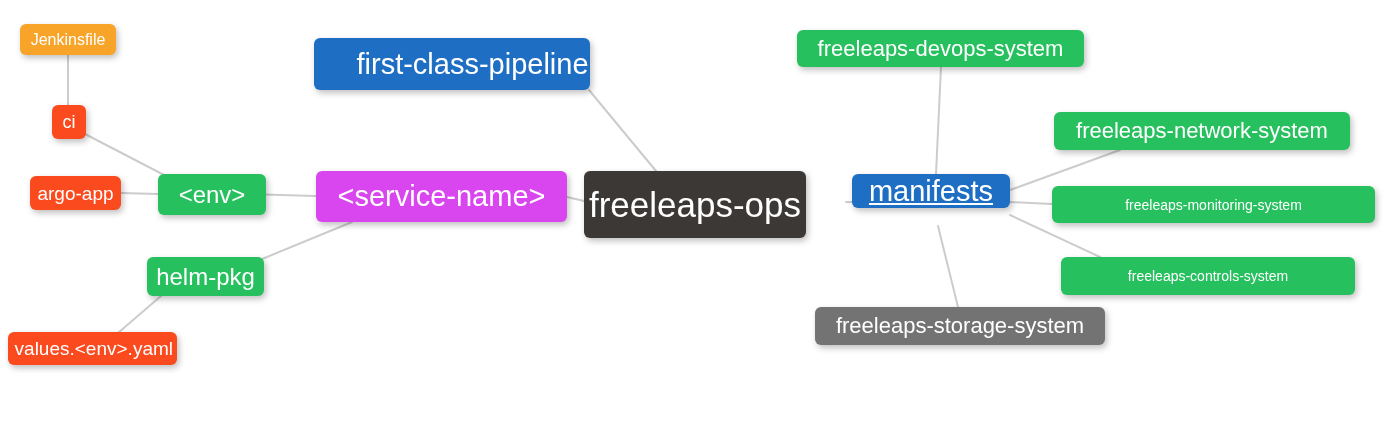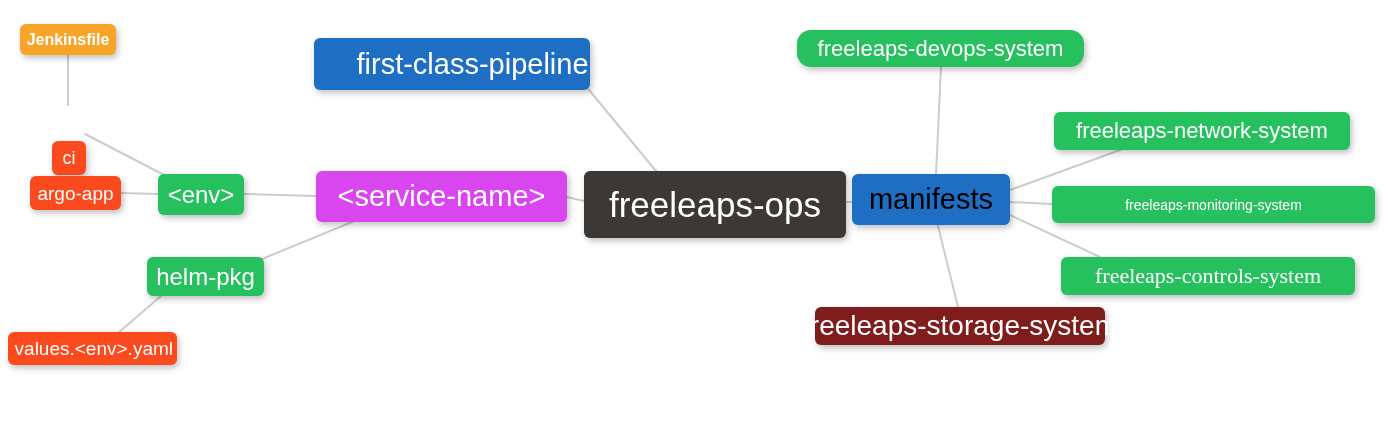--- a/index.html
+++ b/index.html
@@ -59,58 +59,58 @@
       <line x1="589" y1="90" x2="656" y2="171" stroke="#cccccc"></line>
       <line x1="567" y1="197" x2="584" y2="201" stroke="#cccccc"></line>
       <line x1="846" y1="202" x2="852" y2="202" stroke="#cccccc"></line>
       <line x1="936" y1="174" x2="941" y2="67" stroke="#cccccc"></line>
       <line x1="1010" y1="190" x2="1120" y2="150" stroke="#cccccc"></line>
       <line x1="1010" y1="202" x2="1052" y2="204" stroke="#cccccc"></line>
       <line x1="1010" y1="215" x2="1100" y2="257" stroke="#cccccc"></line>
       <line x1="938" y1="226" x2="958" y2="307" stroke="#cccccc"></line>
     </svg>
 
-<div class="node" style="left: 20px; top: 24px; width: 96px; height: 31px; font-size: 16px; background: rgb(247, 164, 40); color: rgb(255, 255, 255); font-weight: bold;">
+<div class="node" style="left: 20px; top: 24px; width: 96px; height: 31px; font-size: 16px; background: rgb(247, 164, 40); color: rgb(255, 255, 255);">
       <span>Jenkinsfile</span>
     </div>
-    <div class="node" style="left: 52px; top: 105px; width: 34px; height: 34px; font-size: 18px; background: rgb(250, 74, 30); color: rgb(255, 255, 255); margin-top: 36px;">
+    <div class="node" style="left: 52px; top: 105px; width: 34px; height: 34px; font-size: 18px; background: rgb(250, 74, 30); color: rgb(255, 255, 255);">
       <span>ci</span>
     </div>
     <div class="node" style="left: 30px; top: 176px; width: 91px; height: 34px; font-size: 19px; background: rgb(250, 74, 30); color: rgb(255, 255, 255);">
       <span>argo-app</span>
     </div>
-    <div class="node" style="left: 158px; top: 174px; width: 86px; height: 41px; font-size: 24px; background: rgb(39, 192, 94); color: rgb(255, 255, 255);">
+    <div class="node" style="left: 158px; top: 174px; width: 108px; height: 41px; font-size: 24px; background: rgb(39, 192, 94); color: rgb(255, 255, 255);">
       <span>&lt;env&gt;</span>
     </div>
     <div class="node" style="left: 147px; top: 257px; width: 117px; height: 39px; font-size: 24px; background: rgb(39, 192, 94); color: rgb(255, 255, 255);">
       <span>helm-pkg</span>
     </div>
     <div class="node" style="left: 8px; top: 332px; width: 169px; height: 33px; font-size: 19px; background: rgb(250, 74, 30); color: rgb(255, 255, 255); justify-content: flex-end;">
       <span>values.&lt;env&gt;.yaml</span>
     </div>
     <div class="node" style="left: 314px; top: 38px; width: 276px; height: 52px; font-size: 29px; background: rgb(30, 111, 195); color: rgb(255, 255, 255); padding-left: 41px;">
       <span>first-class-pipeline</span>
     </div>
     <div class="node" style="left: 316px; top: 171px; width: 251px; height: 51px; font-size: 29px; background: #d946ef; color: rgb(255, 255, 255);">
       <span>&lt;service-name&gt;</span>
     </div>
-    <div class="node" style="left: 584px; top: 171px; width: 262px; height: 67px; font-size: 35px; background: rgb(60, 56, 54); color: rgb(255, 255, 255);">
+    <div class="node" style="left: 584px; top: 171px; width: 222px; height: 67px; font-size: 35px; background: rgb(60, 56, 54); color: rgb(255, 255, 255);">
       <span>freeleaps-ops</span>
     </div>
-    <div class="node" style="left: 852px; top: 174px; width: 158px; height: 51px; font-size: 29px; background: rgb(30, 111, 195); color: #000000;">
+    <div class="node" style="left: 852px; top: 174px; width: 158px; height: 34px; font-size: 29px; background: rgb(30, 111, 195); color: #ffffff; text-decoration: underline;">
       <span>manifests</span>
     </div>
-    <div class="node" style="left: 797px; top: 30px; width: 287px; height: 37px; font-size: 22px; background: rgb(39, 192, 94); color: rgb(255, 255, 255); border-radius: 14px;">
+    <div class="node" style="left: 797px; top: 30px; width: 287px; height: 37px; font-size: 22px; background: rgb(39, 192, 94); color: rgb(255, 255, 255);">
       <span>freeleaps-devops-system</span>
     </div>
     <div class="node" style="left: 1054px; top: 112px; width: 296px; height: 38px; font-size: 22px; background: rgb(39, 192, 94); color: rgb(255, 255, 255);">
       <span>freeleaps-network-system</span>
     </div>
     <div class="node" style="left: 1052px; top: 186px; width: 323px; height: 37px; font-size: 14px; background: rgb(39, 192, 94); color: rgb(255, 255, 255);">
       <span>freeleaps-monitoring-system</span>
     </div>
-    <div class="node" style="left: 1061px; top: 257px; width: 294px; height: 38px; font-size: 22px; background: rgb(39, 192, 94); color: rgb(255, 255, 255); font-family: Liberation Serif, serif;">
+    <div class="node" style="left: 1061px; top: 257px; width: 294px; height: 38px; font-size: 14px; background: rgb(39, 192, 94); color: rgb(255, 255, 255);">
       <span>freeleaps-controls-system</span>
     </div>
-    <div class="node" style="left: 815px; top: 307px; width: 290px; height: 38px; font-size: 28px; background: #7f1d1d; color: rgb(255, 255, 255);">
+    <div class="node" style="left: 815px; top: 307px; width: 290px; height: 38px; font-size: 22px; background: #737373; color: rgb(255, 255, 255);">
       <span>freeleaps-storage-system</span>
     </div>
   </div>
 
 </body></html>

